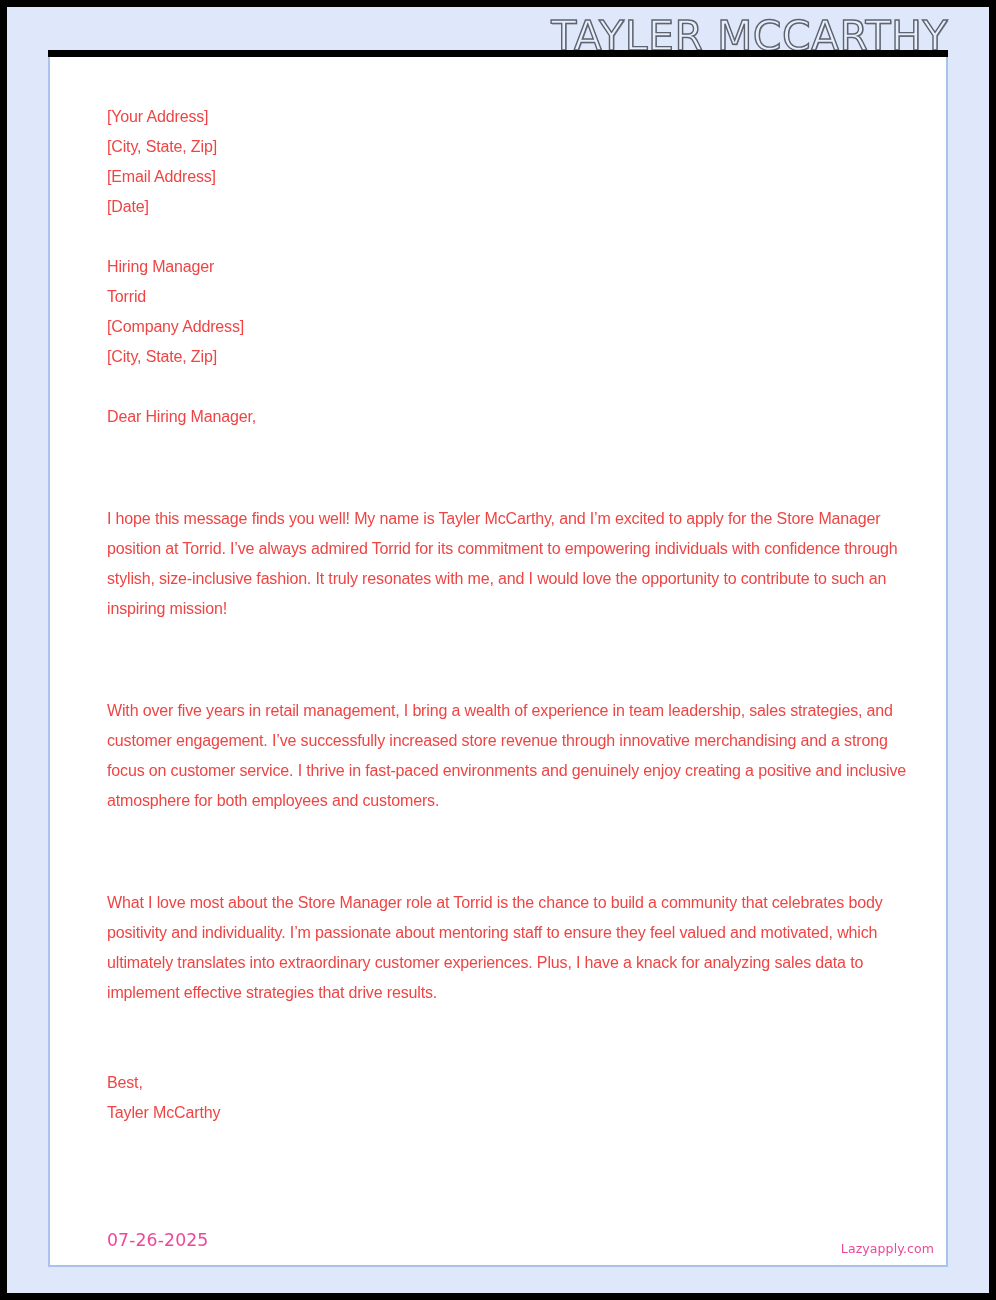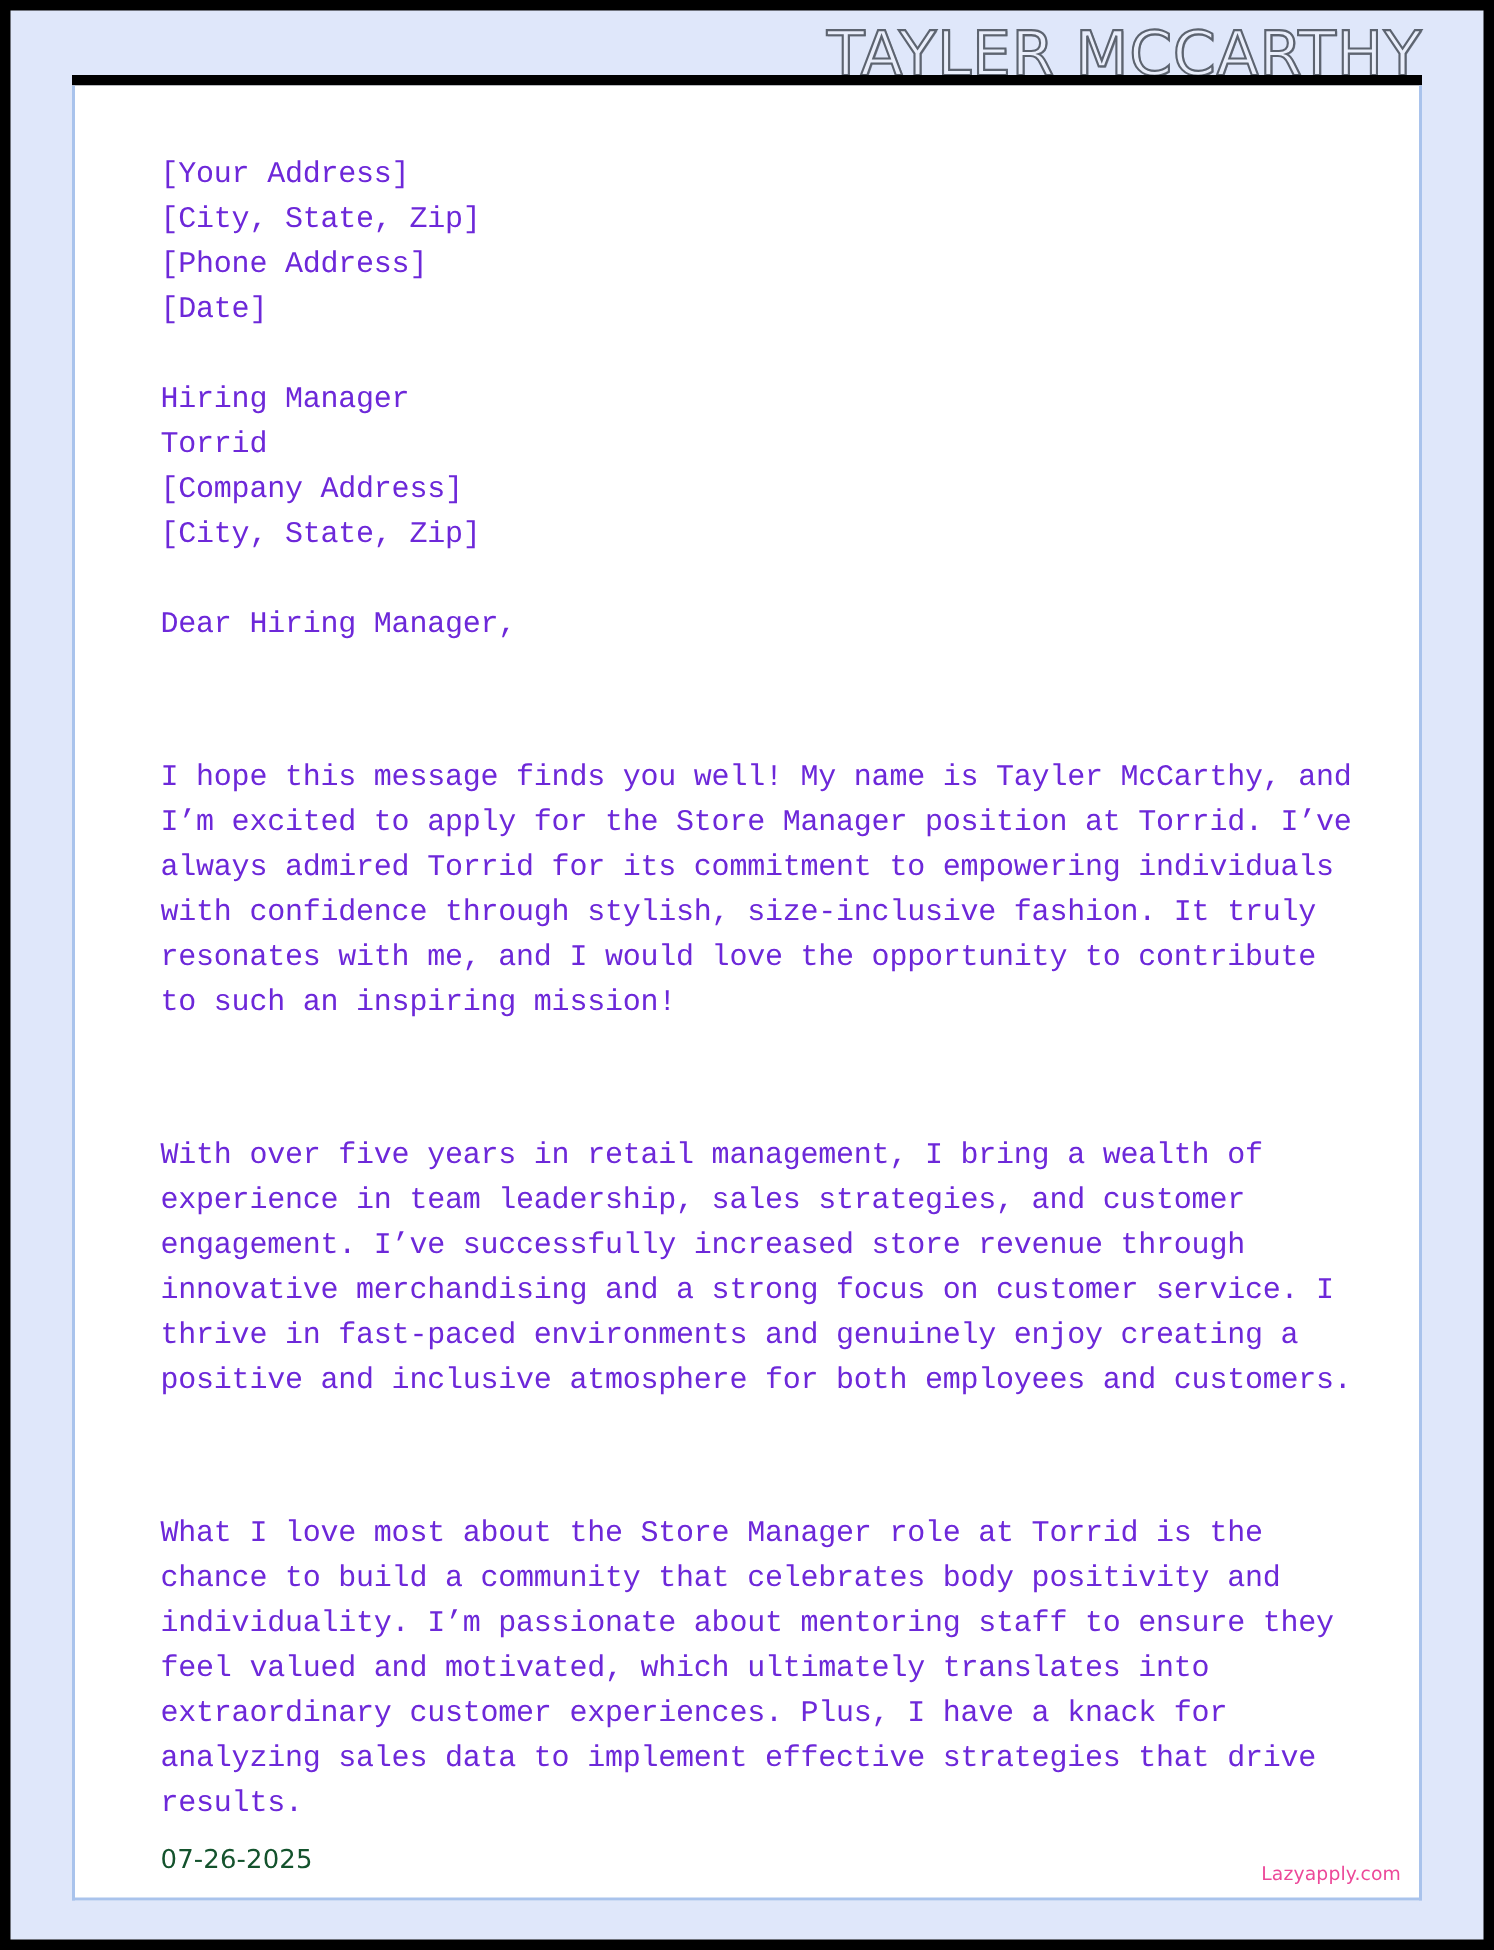--- a/index.html
+++ b/index.html
@@ -84,24 +84,24 @@
 
   .letter-body {
     position: absolute;
     left: 57px;
     top: 45px;
     width: 800px;
   }
 
   .line,
   .para {
-    font-family: Liberation Mono, monospace;
-    font-size: 20px;
+    font-family: Liberation Sans, sans-serif;
+    font-size: 16px;
     line-height: 30px;
-    color: #6d28d9;
+    color: #ef4444;
     margin: 0;
     letter-spacing: -0.15px;
   }
   .para {
     text-align: left;
     margin-top: 42px;
   }
   .block {
     margin: 0;
   }
@@ -110,21 +110,21 @@
   }
 
   
   .date-stamp {
     position: absolute;
     left: 57px;
     top: 1172px;
     font-family: "DejaVu Sans", sans-serif;
     font-size: 17.3px;
     line-height: 22px;
-    color: #14532d;
+    color: #ec4899;
     letter-spacing: 0.1px;
   }
 
   
   .watermark {
     position: absolute;
     right: 12px;
     bottom: 8px;
     font-family: "DejaVu Sans", sans-serif;
     font-size: 12.5px;
@@ -144,21 +144,21 @@
     </div>
 
     <div class="header-rule"></div>
 
     <div class="sheet">
       <div class="letter-body">
 
         <div class="block">
           <p class="line">[Your Address]</p>
           <p class="line">[City, State, Zip]</p>
-          <p class="line">[Phone Address]</p>
+          <p class="line">[Email Address]</p>
           <p class="line">[Date]</p>
         </div>
 
         <div class="gap"></div>
 
         <div class="block">
           <p class="line">Hiring Manager</p>
           <p class="line">Torrid</p>
           <p class="line">[Company Address]</p>
           <p class="line">[City, State, Zip]</p>

